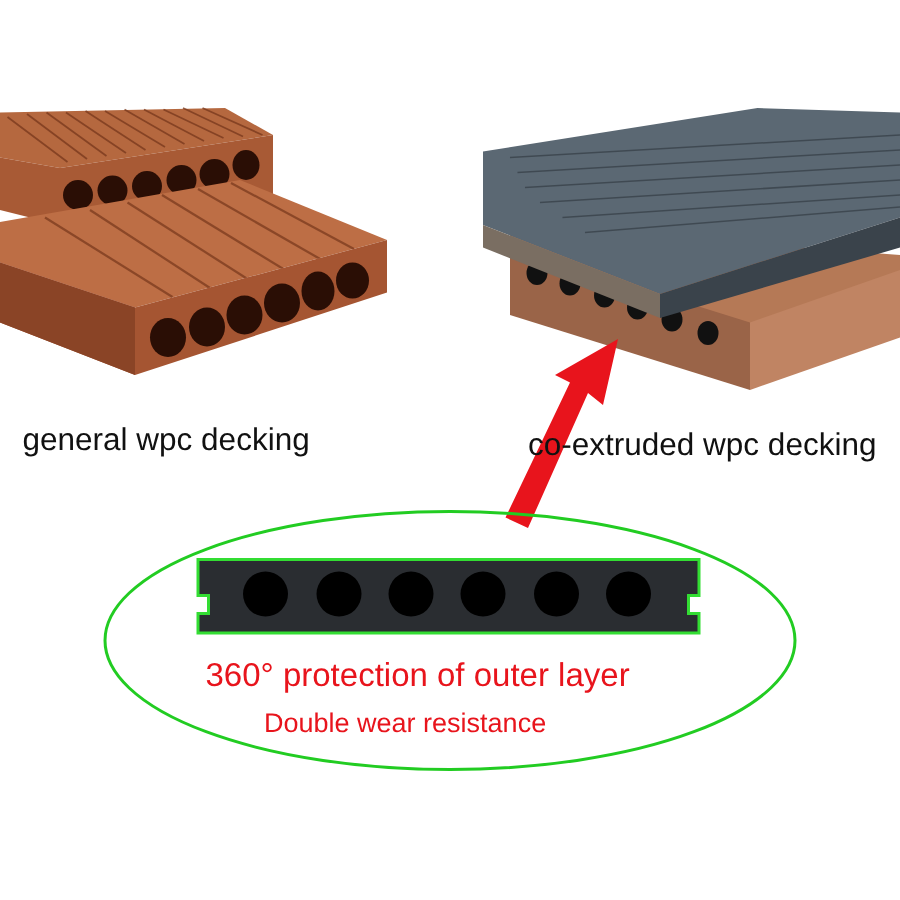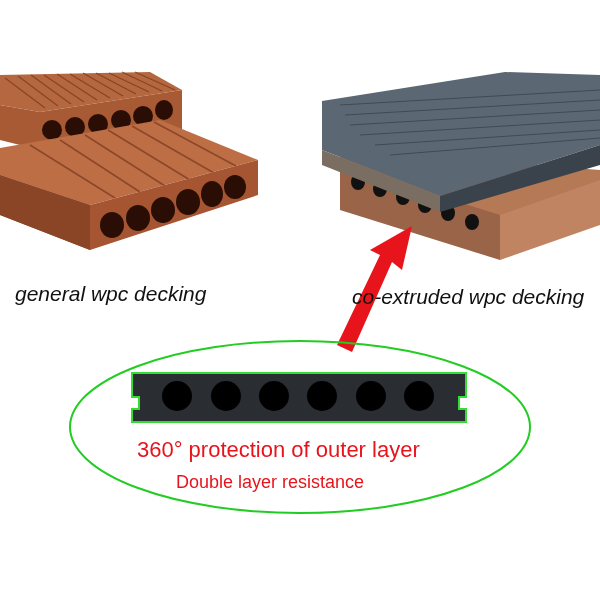--- a/index.html
+++ b/index.html
@@ -1,19 +1,19 @@
 <!DOCTYPE html>
 <html><head>
 <meta charset="utf-8">
 <style>
   html, body { margin:0; padding:0; }
   body { width:600px; height:600px; background:#ffffff; position:relative; overflow:hidden;
          font-family:"Liberation Sans", sans-serif; }
   .layer { position:absolute; left:0; top:0; width:600px; height:600px; }
-  .label { position:absolute; color:#111; font-size:21px; white-space:nowrap;font-style:italic; }
+  .label { position:absolute; color:#111; font-size:21px; white-space:nowrap; }
   .red-title { position:absolute; color:#e8141c; font-size:22px; white-space:nowrap; }
   .red-sub { position:absolute; color:#e8141c; font-size:18px; white-space:nowrap; }
 </style>
 </head>
 <body>
 
 <svg class="layer" viewBox="0 0 600 600" xmlns="http://www.w3.org/2000/svg">
 
   <g>
 
@@ -107,13 +107,13 @@
       <circle cx="322" cy="396" r="15"></circle>
       <circle cx="371" cy="396" r="15"></circle>
       <circle cx="419" cy="396" r="15"></circle>
     </g>
   </g>
 </svg>
 
 <div class="label" style="left:15px; top:282px;">general wpc decking</div>
 <div class="label" style="left:312px; top:285px;margin-left:40px;">co-extruded wpc decking</div>
 <div class="red-title" style="left:137px; top:437px;text-align:center;">360° protection of outer layer</div>
-<div class="red-sub" style="left:176px; top:472px;">Double layer resistance</div>
+<div class="red-sub" style="left:176px; top:472px;">Double wear resistance</div>
 
 </body></html>

